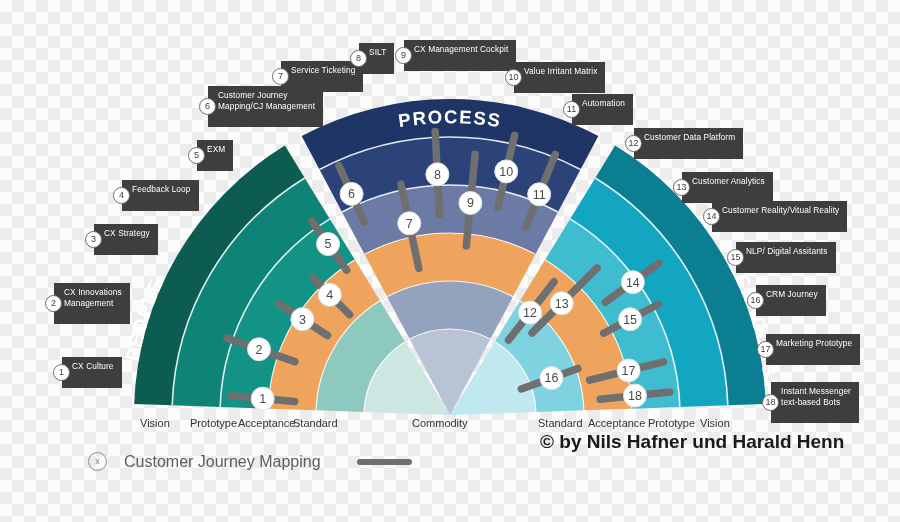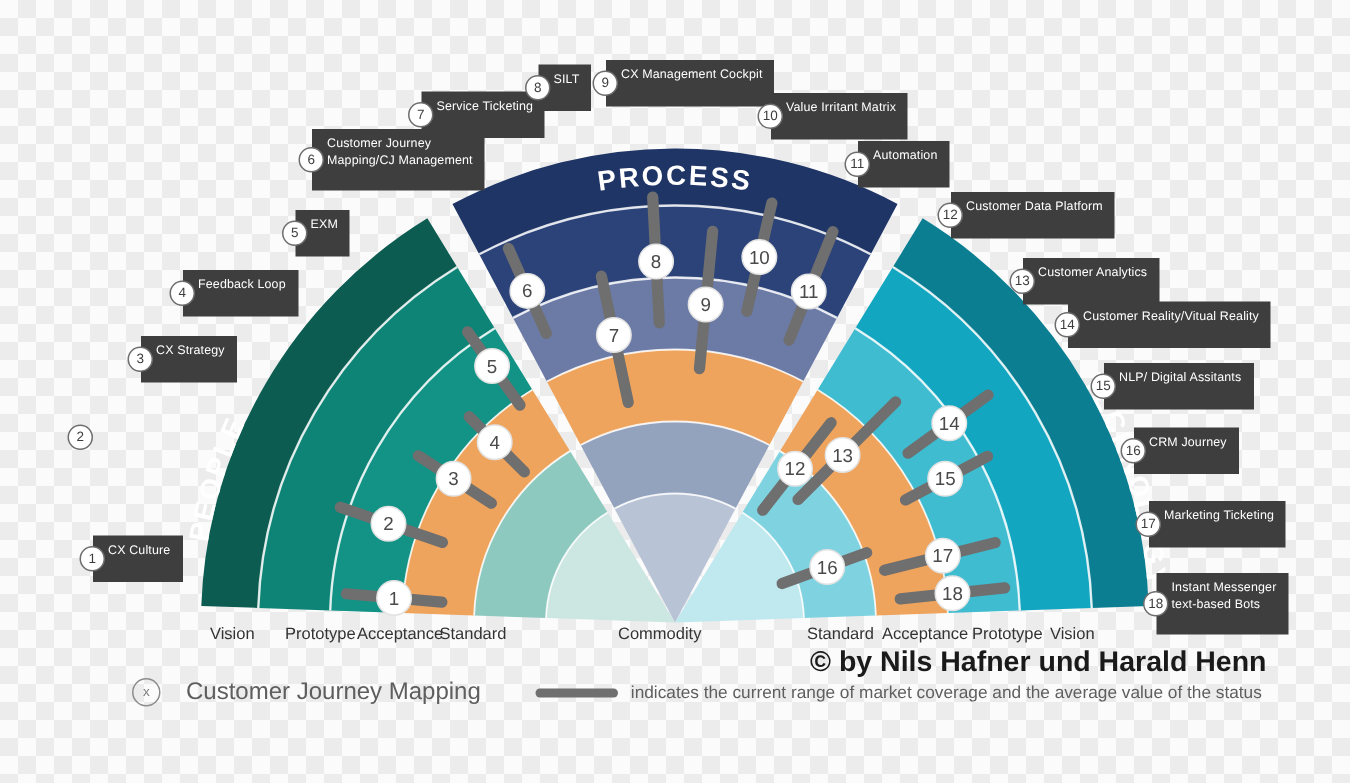--- a/index.html
+++ b/index.html
@@ -233,20 +233,22 @@
     </g>
 </svg>
 
 <div id="callouts">
     <div class="callout" style="left: 53px; top: 357px;">
       <div class="bubble">1</div>
       <div class="tag">CX Culture</div>
     </div>
     <div class="callout" style="left: 45px; top: 283px;">
       <div class="bubble">2</div>
+      <div class="tag">CX Innovations
+Management</div>
     </div>
     <div class="callout" style="left: 85px; top: 224px;">
       <div class="bubble">3</div>
       <div class="tag">CX Strategy</div>
     </div>
     <div class="callout" style="left: 113px; top: 180px;">
       <div class="bubble">4</div>
       <div class="tag">Feedback  Loop</div>
     </div>
     <div class="callout" style="left: 188px; top: 140px;">
@@ -293,21 +295,21 @@
     <div class="callout" style="left: 727px; top: 242px;">
       <div class="bubble">15</div>
       <div class="tag">NLP/ Digital Assitants</div>
     </div>
     <div class="callout" style="left: 747px; top: 285px;">
       <div class="bubble">16</div>
       <div class="tag">CRM Journey</div>
     </div>
     <div class="callout" style="left: 757px; top: 334px;">
       <div class="bubble">17</div>
-      <div class="tag">Marketing Ticketing</div>
+      <div class="tag">Marketing Prototype</div>
     </div>
     <div class="callout" style="left: 762px; top: 382px;">
       <div class="bubble">18</div>
       <div class="tag">Instant Messenger
 text-based Bots</div>
     </div>
   </div>
 
 <div id="axis">
     <div class="axis-label" style="left: 140px; top: 417px;">Vision</div>
@@ -320,14 +322,13 @@
     <div class="axis-label" style="left: 648px; top: 417px;">Prototype</div>
     <div class="axis-label" style="left: 700px; top: 417px;">Vision</div>
   </div>
 
 <div id="copyright" style="left: 540px; top: 431px;">© by Nils Hafner und Harald Henn</div>
 
 <div id="legend">
   <div class="xcirc">x</div>
   <div class="lg-text">Customer Journey Mapping</div>
   <div class="lg-bar"></div>
-  <div class="lg-desc">indicates the current range of market coverage and the average value of the status</div>
 </div>
 
 </body></html>

